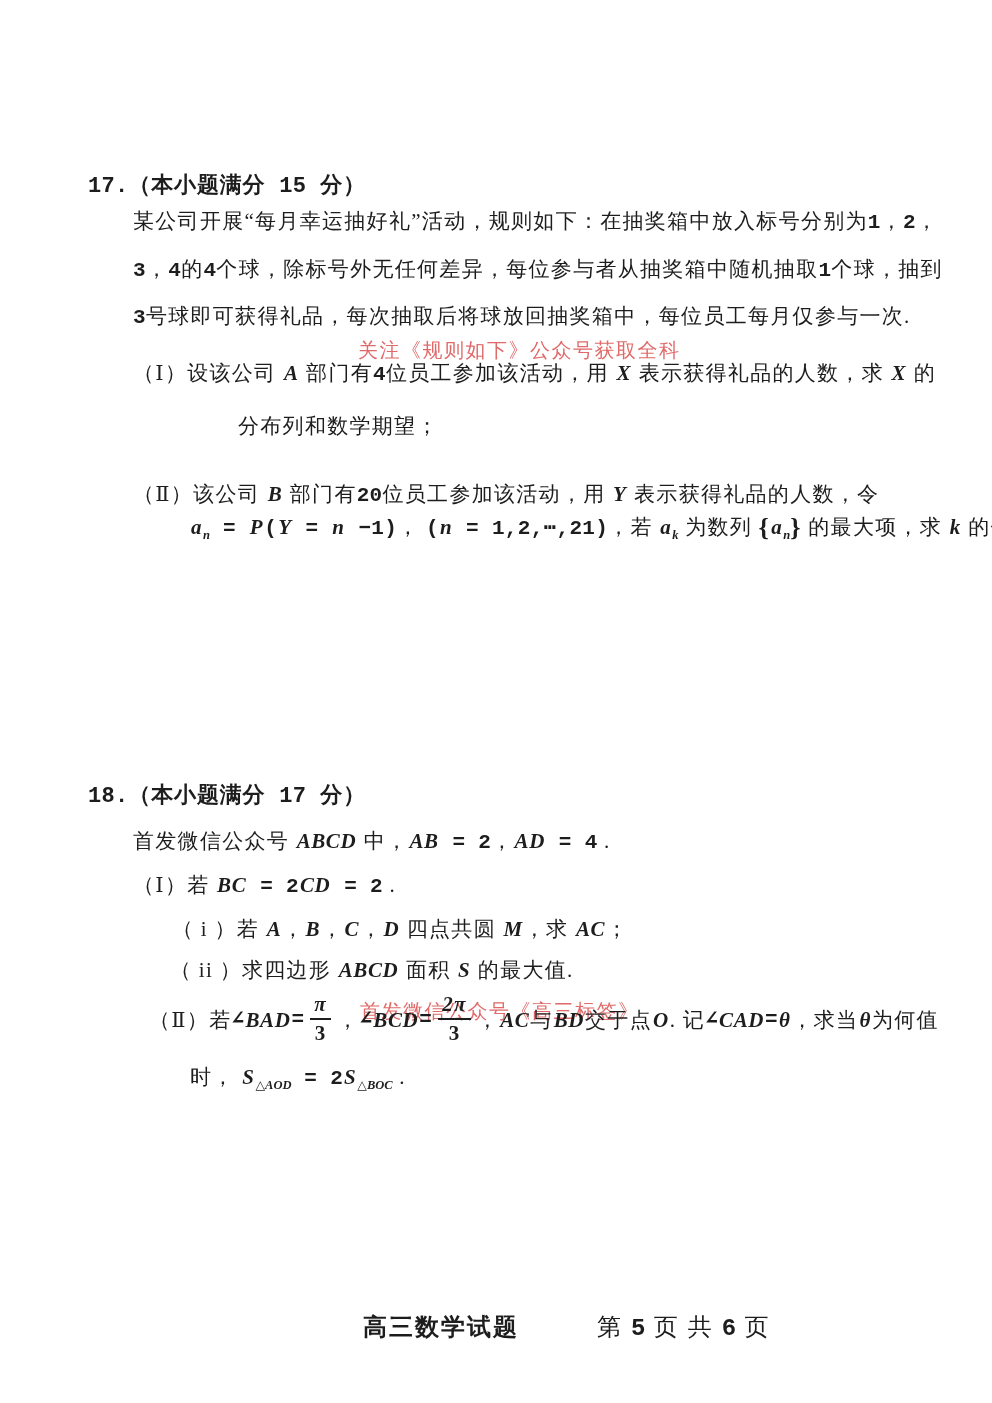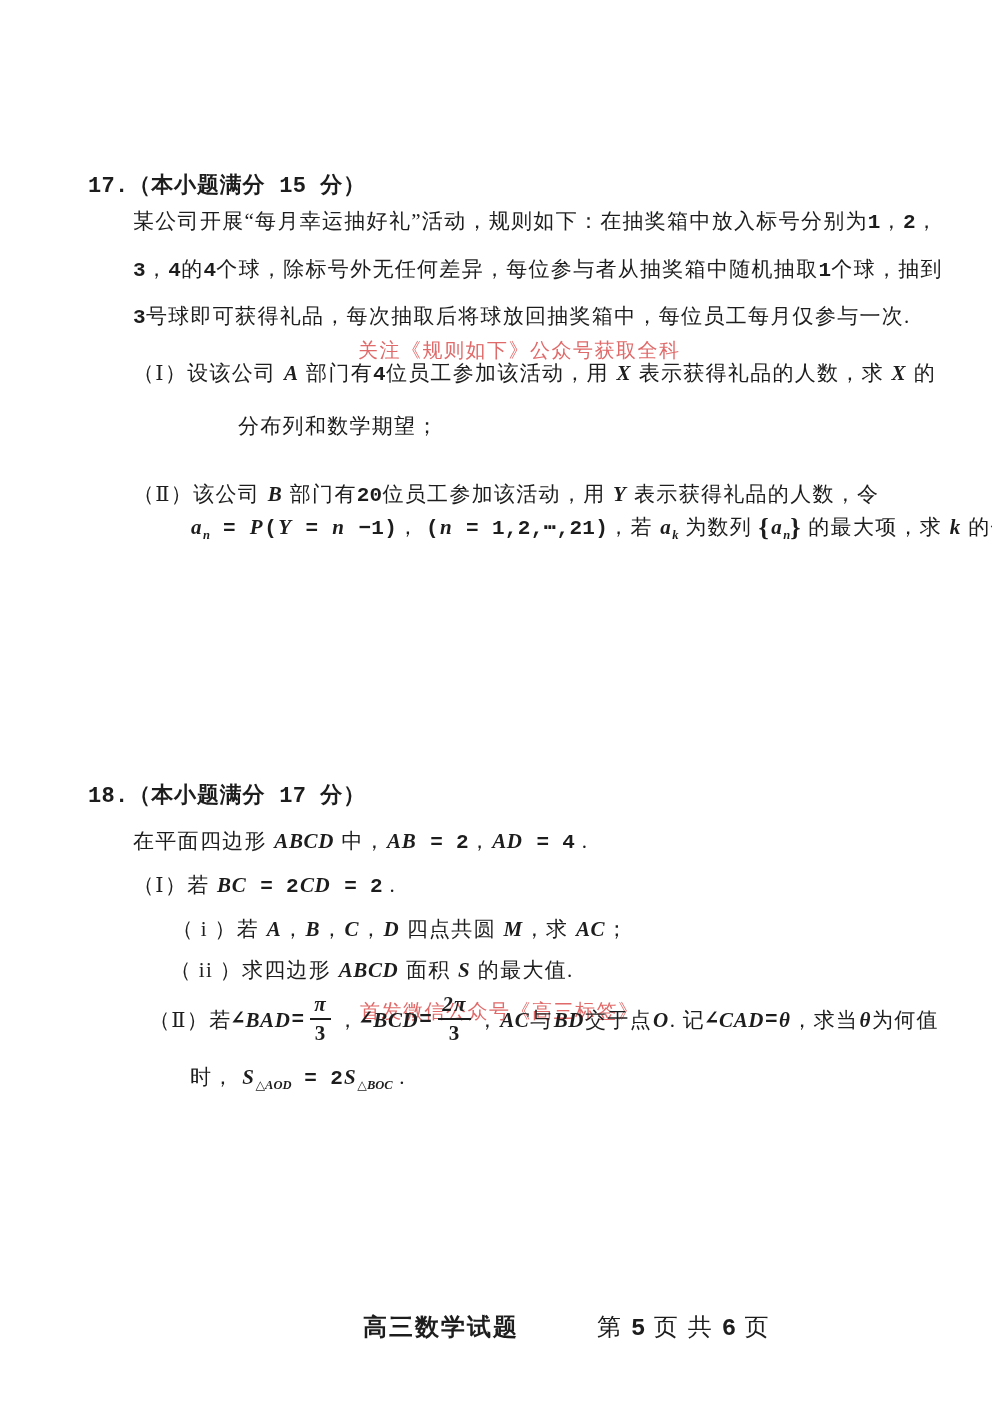--- a/index.html
+++ b/index.html
@@ -103,21 +103,21 @@
   <div class="line" style="left:133px; top:359px;"><span>（Ⅰ）设该公司 </span><span class="seg-i">A</span><span> 部门有</span><span class="seg-b">4</span><span>位员工参加该活动，用 </span><span class="seg-i">X</span><span> 表示获得礼品的人数，求 </span><span class="seg-i">X</span><span> 的</span></div>
 
   <div class="line" style="left:190px; top:412px;margin-left:48px;"><span>分布列和数学期望；</span></div>
 
   <div class="line" style="left:133px; top:480px;"><span>（Ⅱ）该公司 </span><span class="seg-i">B</span><span> 部门有</span><span class="seg-b">20</span><span>位员工参加该活动，用 </span><span class="seg-i">Y</span><span> 表示获得礼品的人数，令</span></div>
 
   <div class="line" style="left:190px; top:510px;"><span class="seg-i">a</span><span class="seg-sub">n</span><span class="seg-b"> = </span><span class="seg-i">P</span><span class="seg-b">(</span><span class="seg-i">Y</span><span class="seg-b"> = </span><span class="seg-i">n</span><span class="seg-b"> −1)</span><span>，  </span><span class="seg-b">(</span><span class="seg-i">n</span><span class="seg-b"> = 1,2,⋯,21)</span><span>，若 </span><span class="seg-i">a</span><span class="seg-sub">k</span><span> 为数列 </span><span class="seg-brace">{</span><span class="seg-i">a</span><span class="seg-sub">n</span><span class="seg-brace">}</span><span> 的最大项，求 </span><span class="seg-i">k</span><span> 的值.</span></div>
 
   <div class="line heading" style="left:88px; top:780px;"><span class="seg-b">18.</span><span class="seg-h">（本小题满分 </span><span class="seg-b">17</span><span class="seg-h"> 分）</span></div>
 
-  <div class="line" style="left:133px; top:827px;"><span>在平面四边形 </span><span class="seg-i">ABCD</span><span> 中，</span><span class="seg-i">AB</span><span class="seg-b"> = </span><span class="seg-b">2</span><span>，</span><span class="seg-i">AD</span><span class="seg-b"> = </span><span class="seg-b">4</span><span> .</span></div>
+  <div class="line" style="left:133px; top:827px;"><span>首发微信公众号 </span><span class="seg-i">ABCD</span><span> 中，</span><span class="seg-i">AB</span><span class="seg-b"> = </span><span class="seg-b">2</span><span>，</span><span class="seg-i">AD</span><span class="seg-b"> = </span><span class="seg-b">4</span><span> .</span></div>
 
   <div class="line" style="left:133px; top:871px;"><span>（Ⅰ）若 </span><span class="seg-i">BC</span><span class="seg-b"> = </span><span class="seg-b">2</span><span class="seg-i">CD</span><span class="seg-b"> = </span><span class="seg-b">2</span><span> .</span></div>
 
   <div class="line" style="left:170px; top:956px;"><span>（ ii ）求四边形 </span><span class="seg-i">ABCD</span><span> 面积 </span><span class="seg-i">S</span><span> 的最大值.</span></div>
 
   <div class="line" style="left:172px; top:915px;"><span>（ i ）若 </span><span class="seg-i">A</span><span>，</span><span class="seg-i">B</span><span>，</span><span class="seg-i">C</span><span>，</span><span class="seg-i">D</span><span> 四点共圆 </span><span class="seg-i">M</span><span>，求 </span><span class="seg-i">AC</span><span>；</span></div>
 
   <div class="watermark" style="left:360px; top:998px;">首发微信公众号《高三标签》</div>
 
   <div class="line fracline" style="left:133px; top:988px;margin-left:16px;">

